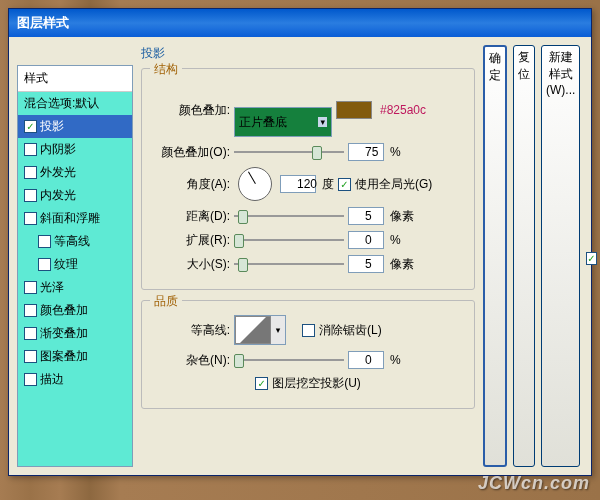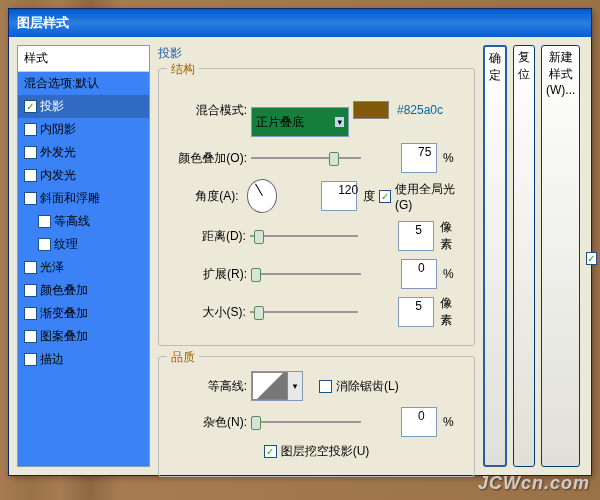--- a/index.html
+++ b/index.html
@@ -26,24 +26,25 @@
   font-weight: bold;
   font-size: 13px;
 }
 .content {
   display: flex;
   padding: 8px;
   gap: 8px;
   height: calc(100% - 28px);
 }
 .styles-list {
-  width: 133px;
+  width: 116px;
   border: 1px solid #7f9db9;
-  background: #3b82f6;
+  background: #5eead4;
   overflow: hidden;
+  margin-top: 20px;
 }
 .styles-list .hdr {
   padding: 4px 6px;
   border-bottom: 1px solid #ccc;
   background: #fff;
 }
 .styles-list .item {
   padding: 3px 4px 3px 6px;
   display: flex;
   align-items: center;
@@ -100,46 +101,45 @@
   justify-content: space-between;
   margin-top: 24px;
 }
 .select .arrow { font-size: 9px; color: #000; background:#c8d6ea;padding:0 2px;}
 .swatch {
   width: 36px; height: 18px;
   border: 1px solid #888;
   background: #825a0c;
   display: inline-block;
 }
-.annot { color: #0369a1; font-size: 12px; margin-left: 4px; }
+.annot { color: #be185d; font-size: 12px; margin-left: 4px; }
 .slider {
   width: 110px; height: 18px;
   position: relative;
   display: inline-block;
 }
 .slider::before {
   content: '';
   position: absolute; left: 0; right: 0; top: 8px;
   height: 2px; background: #999;
 }
 .slider .thumb {
   position: absolute;
   top: 3px;
   width: 10px; height: 14px;
   background: #d6e6d6;
   border: 1px solid #5a8a5a;
   border-radius: 2px;
 }
 .numbox {
-  width: 36px; height: 30px;
+  width: 36px; height: 18px;
   border: 1px solid #7f9db9;
   background: #fff;
   text-align: center;
   padding: 1px 16px;
-  margin-left: 36px;
 }
 .unit { margin-left: 2px; }
 .angle-dial {
   width: 34px; height: 34px;
   border: 1px solid #666;
   border-radius: 50%;
   background: #fff;
   position: relative;
   margin: 0 4px;
 }
@@ -266,21 +266,21 @@
         </div>
     </div>
 
     <div class="middle">
       <div style="color:#1a5da1;margin-bottom:6px;">投影</div>
 
       <div class="fieldset">
         <div class="legend">结构</div>
 
         <div class="row">
-          <span class="lbl">混合模式:</span>
+          <span class="lbl">颜色叠加:</span>
           <span class="select">
             <span>正片叠底</span>
             <span class="arrow">▾</span>
           </span>
           <span class="swatch"></span>
           <span class="annot">#825a0c</span>
         </div>
 
         <div class="row">
           <span class="lbl">颜色叠加(O):</span>

